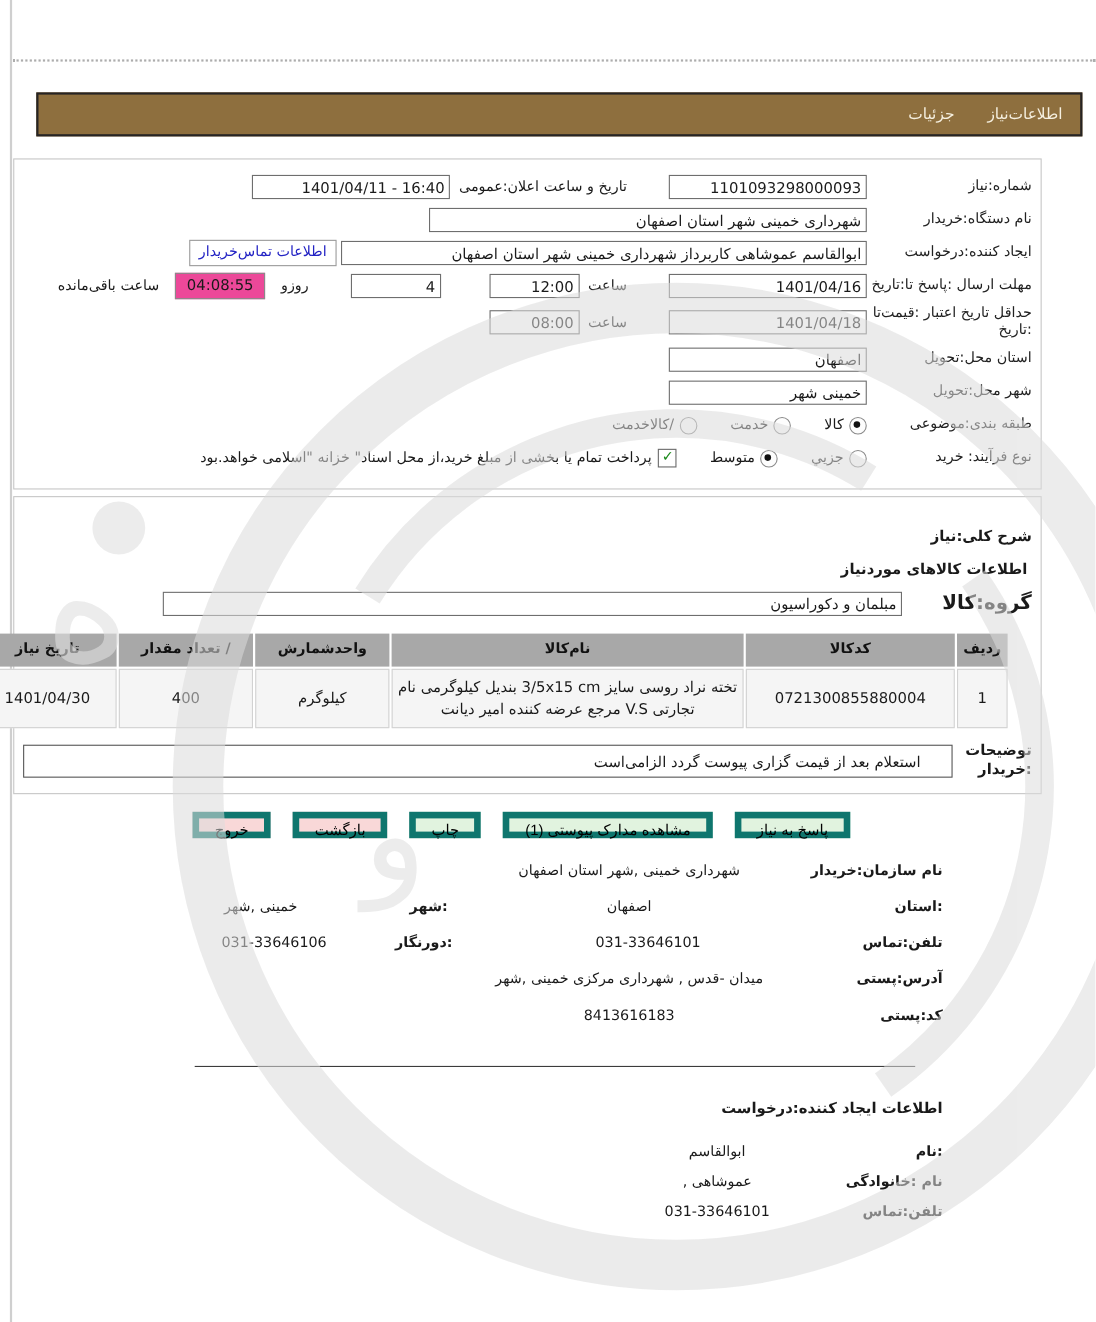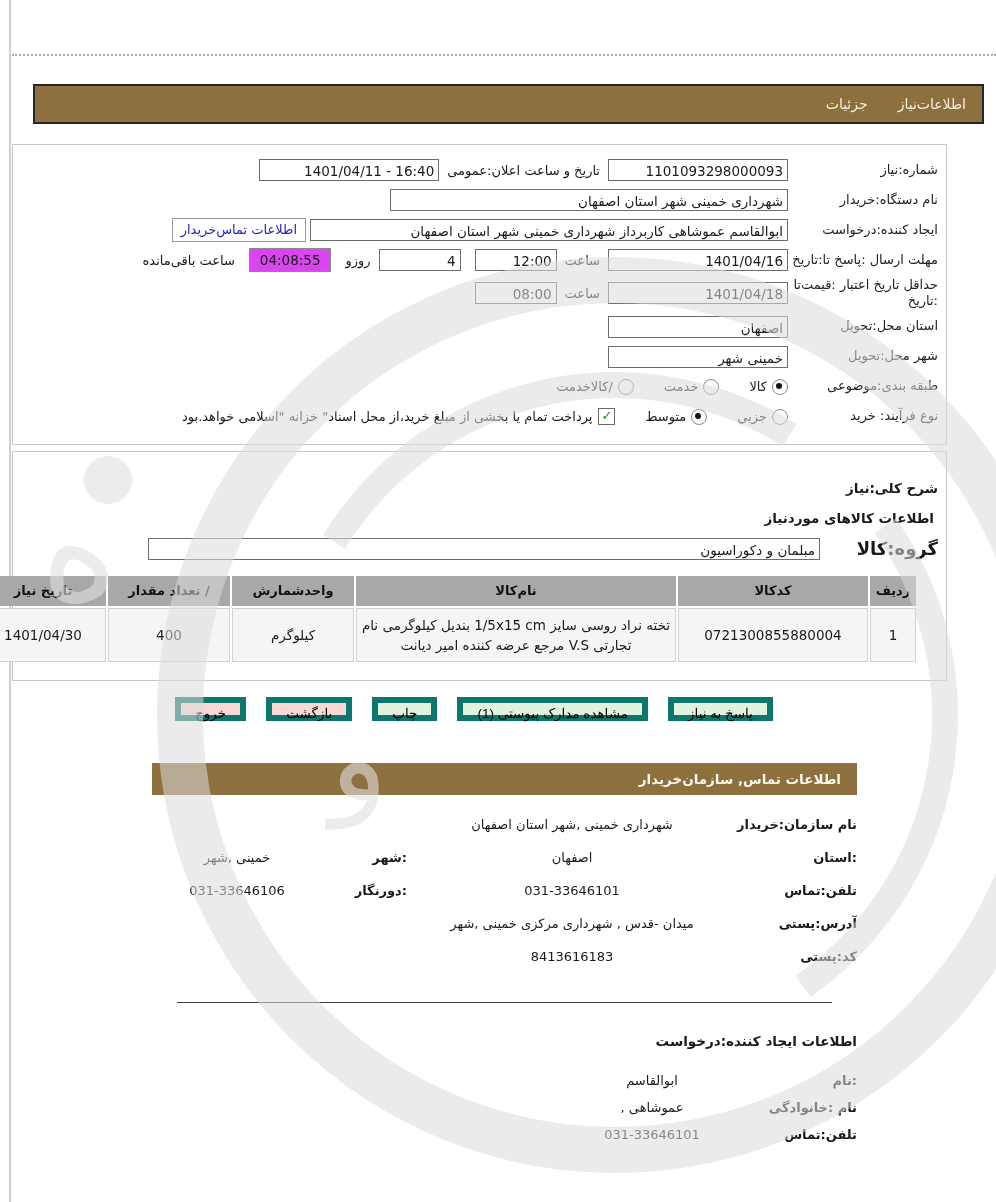--- a/index.html
+++ b/index.html
@@ -26,32 +26,32 @@
   }
   .panel1{margin-top:20px;}
   .panel2{margin-top:6px;}
 
   .frow{display:flex;align-items:center;margin:4px 0;min-height:26px;}
   .flabel{width:150px;flex-shrink:0;font-size:13px;color:#222;line-height:1.25;}
   .ibox{
     border:1px solid #6e6e6e;background:#fff;height:22px;line-height:22px;
     padding:0 4px;font-size:13.5px;box-sizing:border-box;overflow:hidden;white-space:nowrap;
   }
-  .num{direction:ltr;unicode-bidi:embed;}
+  .num{direction:ltr;unicode-bidi:embed;margin-left:30px;}
   .w180{width:180px;text-align:right;}
   .w80{width:82px;text-align:right;}
   .wide1{width:398px;text-align:right;}
   .wide2{width:478px;text-align:right;}
   .mid-label{margin:0 8px;font-size:13px;white-space:nowrap;}
   .contact-link{
     margin-right:4px;border:1px solid #9a9a9a;padding:1px 8px;height:20px;line-height:20px;
     color:#2323c4;font-size:13px;cursor:pointer;white-space:nowrap;
   }
   .countdown{
-    background:#d946ef;border:1px solid #8a8a8a;height:22px;line-height:22px;
+    background:#ec4899;border:1px solid #8a8a8a;height:22px;line-height:22px;
     padding:0 10px;font-size:13.5px;margin:0 6px;direction:ltr;
   }
   .radio{
     display:inline-block;width:14px;height:14px;border:1px solid #8a8a8a;border-radius:50%;
     background:#fdfdfd;margin-left:5px;position:relative;vertical-align:middle;flex-shrink:0;
   }
   .radio.on::after{
     content:"";position:absolute;left:3px;top:3px;width:6px;height:6px;border-radius:50%;background:#111;
   }
   .opt{display:flex;align-items:center;margin-left:30px;font-size:13px;}
@@ -249,41 +249,42 @@
           <th class="col-name">نام‌کالا</th>
           <th class="col-unit">واحدشمارش</th>
           <th class="col-qty">/ تعداد مقدار</th>
           <th class="col-date">تاریخ نیاز</th>
         </tr>
       </thead>
       <tbody>
         <tr>
           <td>1</td>
           <td class="num">0721300855880004</td>
-          <td>تخته نراد روسی سایز 1/5x15 cm بندیل کیلوگرمی نام تجارتی V.S مرجع عرضه کننده امیر دیانت</td>
+          <td>تخته نراد روسی سایز 3/5x15 cm بندیل کیلوگرمی نام تجارتی V.S مرجع عرضه کننده امیر دیانت</td>
           <td>کیلوگرم</td>
           <td class="num">400</td>
           <td class="num">1401/04/30</td>
         </tr>
       </tbody>
     </table>
 
+    <div class="notes-row">
+      <span class="notes-label">توضیحات :خریدار</span>
+      <span class="notes-box">استعلام بعد از قیمت گزاری پیوست گردد الزامی‌است</span>
+    </div>
   </div>
 
   <div class="btn-row">
     <button class="btn green">پاسخ به نیاز</button>
     <button class="btn green">مشاهده مدارک پیوستی (1)</button>
     <button class="btn green">چاپ</button>
     <button class="btn pink">بازگشت</button>
     <button class="btn pink">خروج</button>
   </div>
 
-  <div class="contact-bar">
-    <span>اطلاعات تماس, سازمان‌خریدار</span>
-  </div>
 
   <div class="contact-area">
     <div class="c-row">
       <span class="c-label">نام سازمان:خریدار</span>
       <span class="c-val">شهرداری خمینی ,شهر استان اصفهان</span>
     </div>
     <div class="c-row">
       <span class="c-label">:استان</span>
       <span class="c-val">اصفهان</span>
       <span class="c-label2">:شهر</span>

